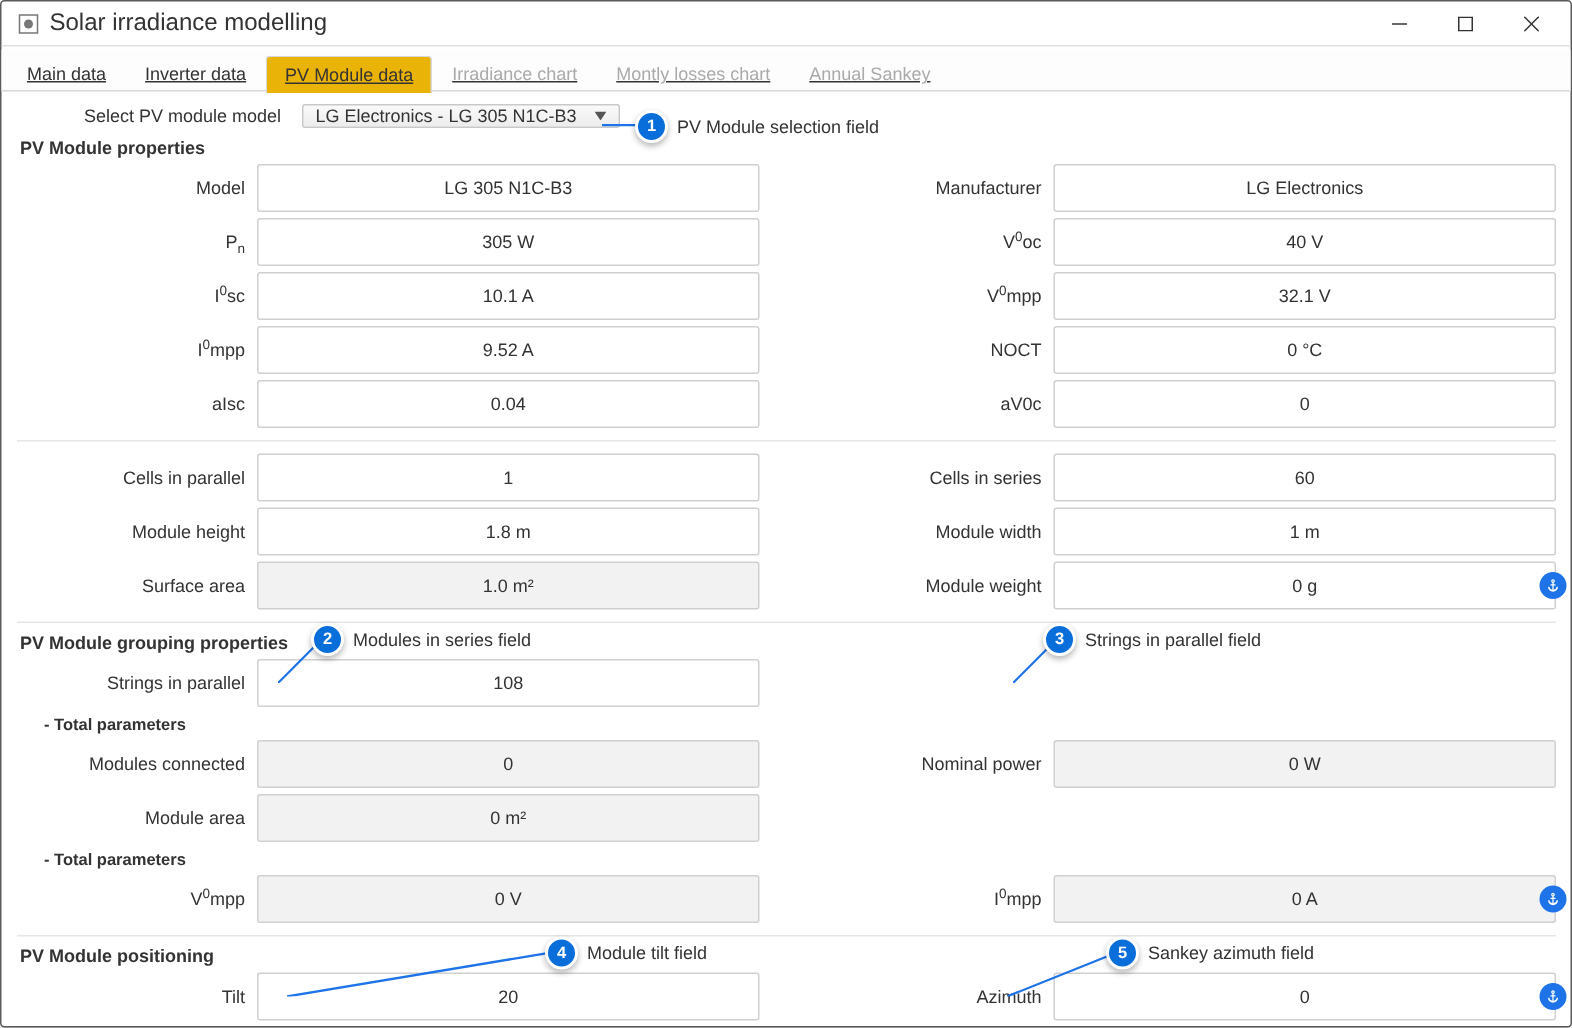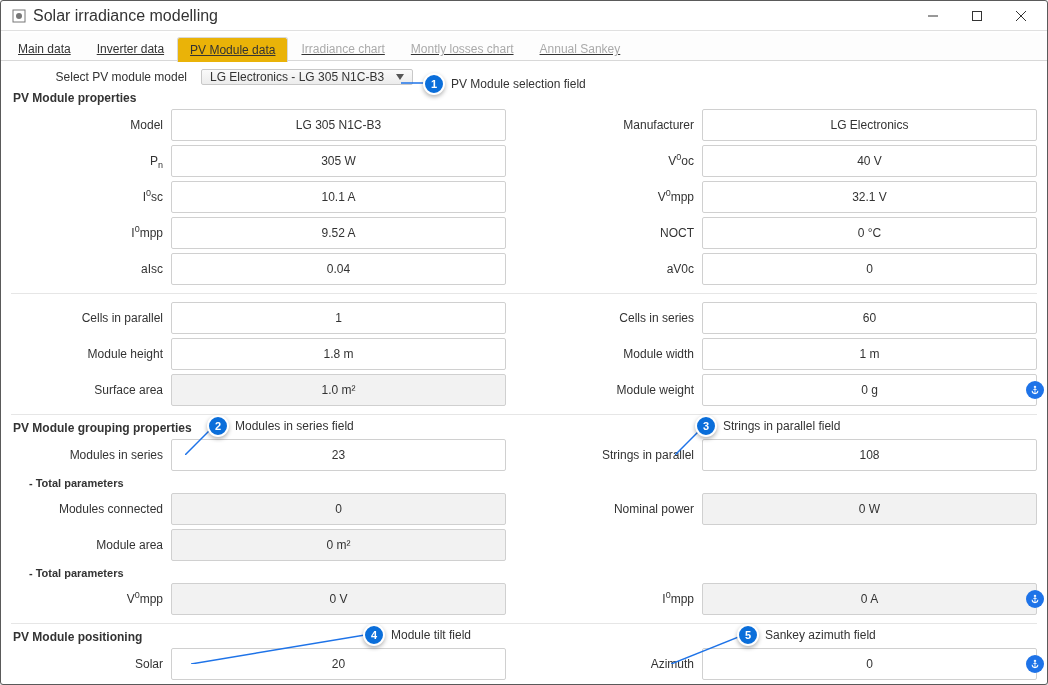--- a/index.html
+++ b/index.html
@@ -299,26 +299,20 @@
       <svg class="leader" style="left:174px; top:4px; width:30px; height:30px;">
           <line x1="0" y1="30" x2="30" y2="0" stroke="#1e73e8" stroke-width="1.5"></line>
         </svg>
       <svg class="leader" style="left:664px; top:4px; width:30px; height:30px;">
           <line x1="0" y1="30" x2="30" y2="0" stroke="#1e73e8" stroke-width="1.5"></line>
         </svg>
     </div>
 
     <div class="grid2">
       <div class="cell">
-          <div class="cell-label">Modules in series</div>
-          <div class="cell-input">
-            <input value="23" style="">
-          </div>
-        </div>
-      <div class="cell">
           <div class="cell-label">Strings in parallel</div>
           <div class="cell-input">
             <input value="108" style="">
           </div>
         </div>
     </div>
 
     <div class="subsection-title">- Total parameters</div>
     <div class="grid2">
       <div class="cell">
@@ -378,21 +372,21 @@
       <svg class="leader" style="left:180px; top:4px; width:180px; height:30px;">
           <line x1="0" y1="30" x2="180" y2="0" stroke="#1e73e8" stroke-width="1.5"></line>
         </svg>
       <svg class="leader" style="left:660px; top:4px; width:75px; height:30px;">
           <line x1="0" y1="30" x2="75" y2="0" stroke="#1e73e8" stroke-width="1.5"></line>
         </svg>
     </div>
 
     <div class="grid2">
       <div class="cell">
-          <div class="cell-label">Solar</div>
+          <div class="cell-label">Tilt</div>
           <div class="cell-input">
             <input value="20" style="">
           </div>
         </div>
       <div class="cell">
           <div class="cell-label">Azimuth</div>
           <div class="cell-input">
             <input value="0" style="">
         <span class="anchor-badge">
               <svg viewBox="0 0 24 24">

